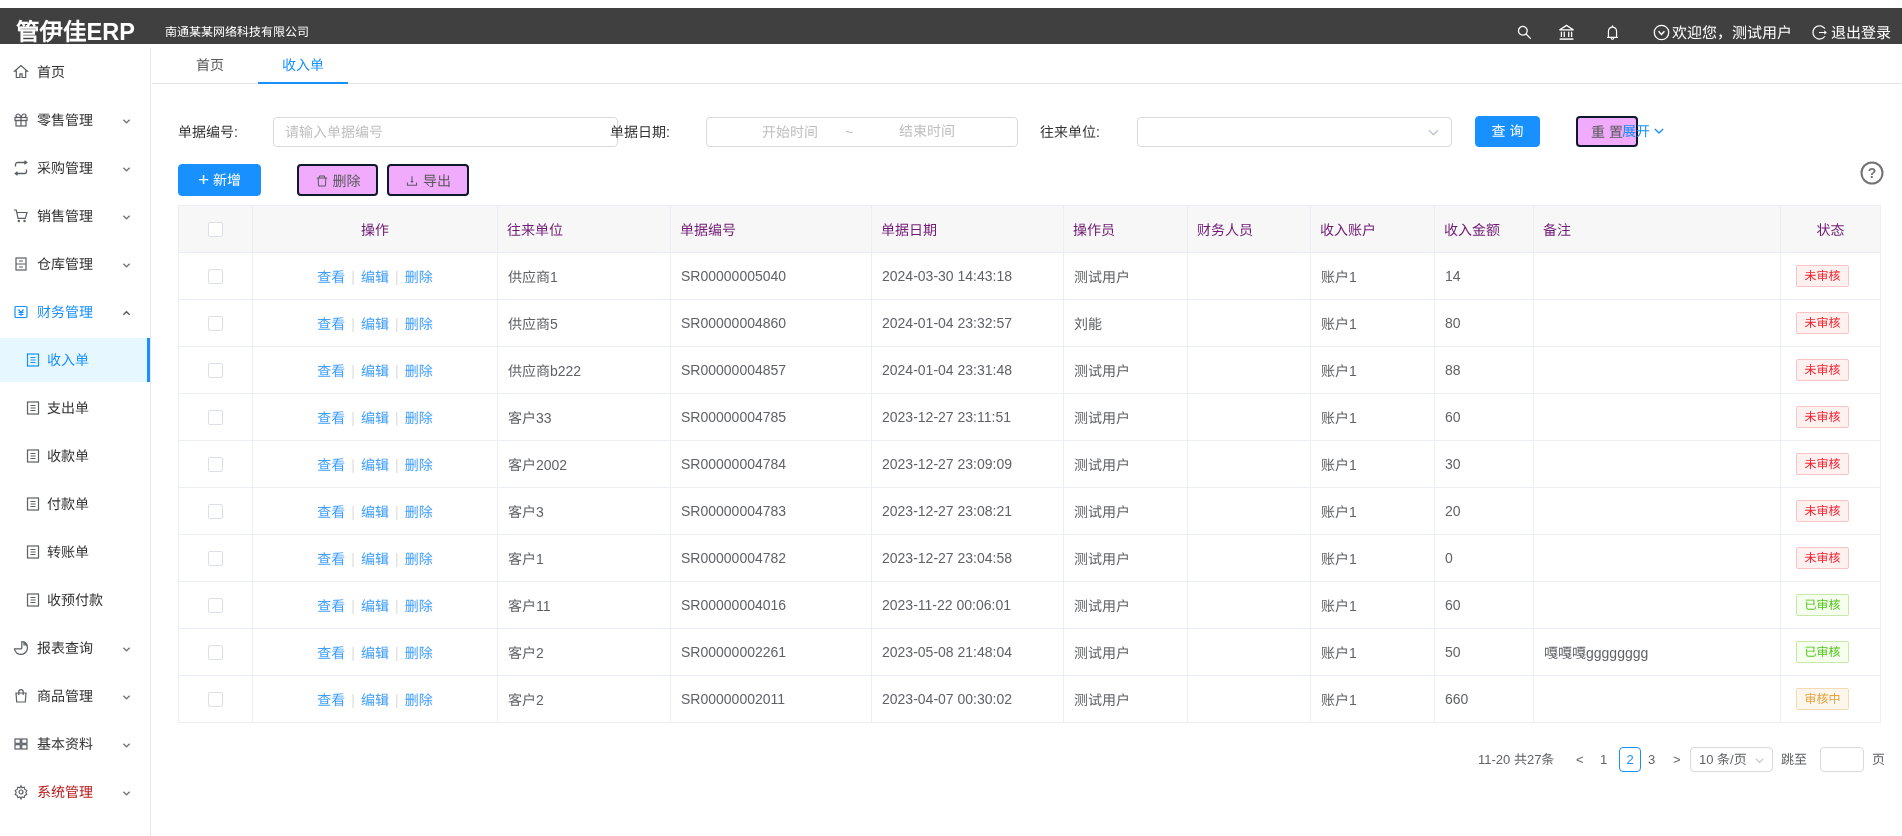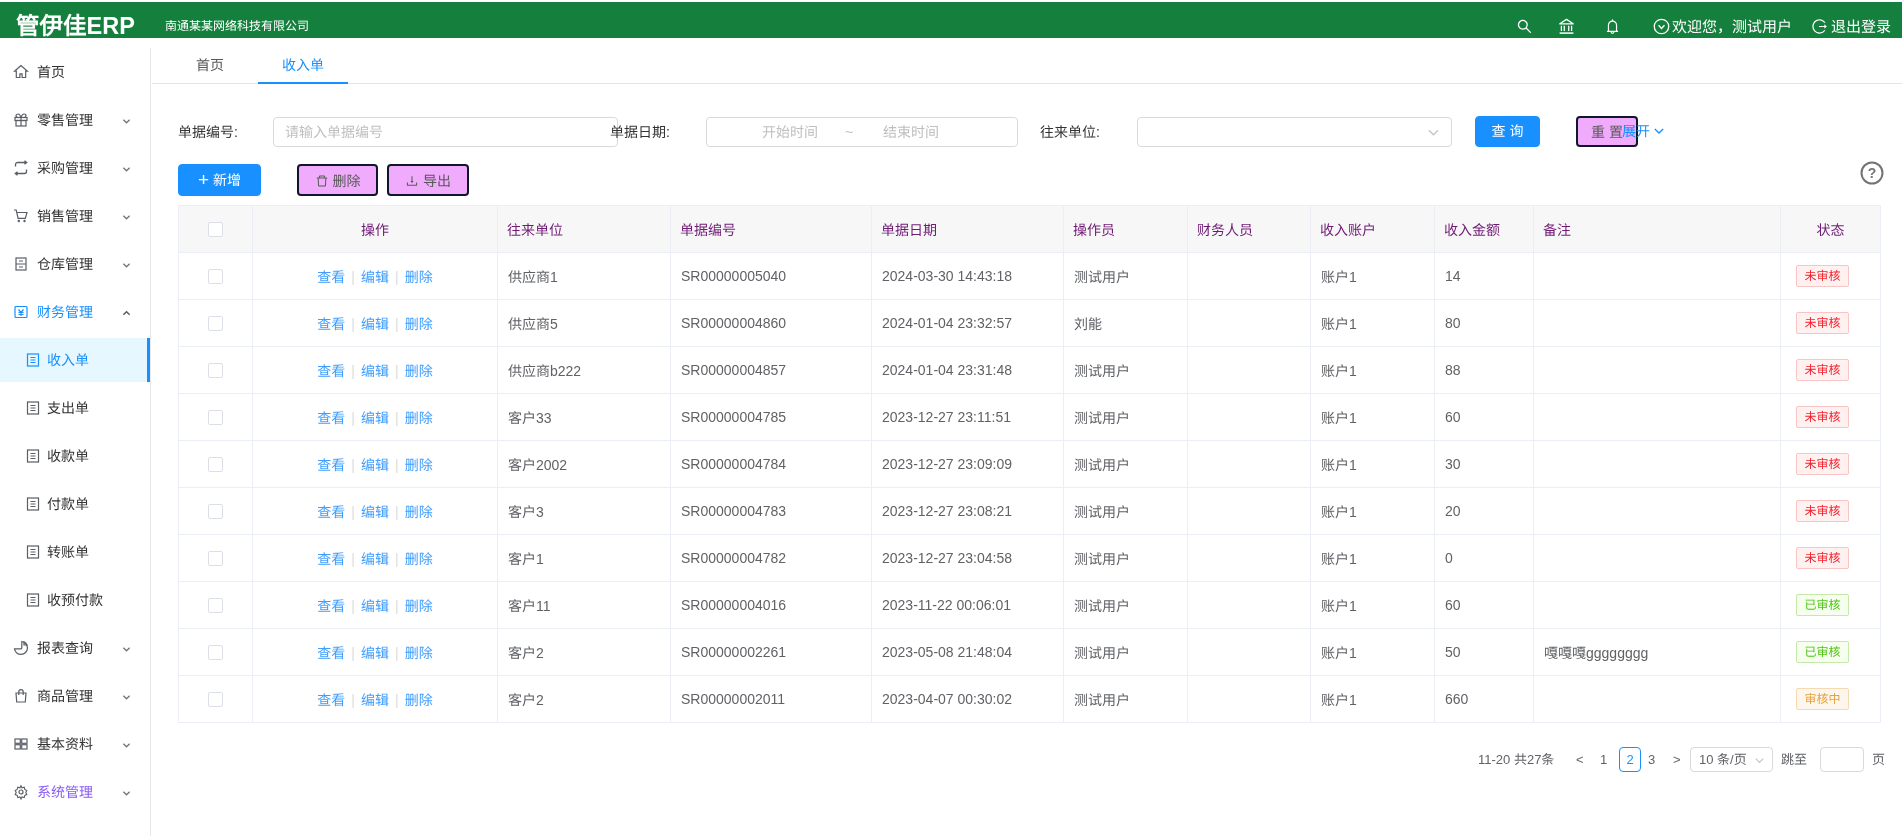--- a/index.html
+++ b/index.html
@@ -1,19 +1,19 @@
 <!DOCTYPE html>
 <html lang="zh-CN"><head>
 <meta charset="UTF-8">
 <title>管伊佳ERP</title>
 <style>
 * { margin:0; padding:0; box-sizing:border-box; }
 html,body { width:1902px; height:836px; background:#fff; font-family:"Liberation Sans",sans-serif; overflow:hidden; }
 
-#topbar { position:absolute; left:0; top:2px; width:1902px; height:36px; background:#15803d; color:#fff; }
+#topbar { position:absolute; left:0; top:8px; width:1902px; height:36px; background:#404040; color:#fff; }
 #logo { position:absolute; left:16px; top:0; height:48px; line-height:48px; font-size:23.5px; font-weight:bold; }
 #company { position:absolute; left:165px; top:0; height:48px; line-height:49px; font-size:12px; }
 .tbicon { position:absolute; top:16px; width:17px; height:17px; }
 #welcome { position:absolute; left:1672px; top:0; line-height:49px; font-size:15px; }
 #logouttxt { position:absolute; left:1831px; top:0; line-height:49px; font-size:15px; }
 
 #sidebar { position:absolute; left:0; top:48px; width:151px; height:788px; background:#fff; border-right:1px solid #e8e8e8; }
 .mitem { position:absolute; left:0; width:150px; height:48px; }
 .mitem .txt { position:absolute; left:37px; top:0; line-height:48px; font-size:14px; color:#333; }
 .mitem .ic { position:absolute; left:13px; top:16px; width:16px; height:16px; }
@@ -210,39 +210,39 @@
       <span class="txt" style="color:#333">基本资料</span>
       <svg class="chev" viewBox="0 0 10 10">
         <polyline points="1.5,3 5,6.5 8.5,3" fill="none" stroke="#767676" stroke-width="1.5"></polyline>
       </svg>
     </div>
     <div class="mitem" style="top:720px">
       <svg class="ic" viewBox="0 0 16 16">
         <circle cx="8" cy="8" r="2" fill="none" stroke="#5a5e66" stroke-width="1.2"></circle>
         <path d="M8 1.8l1 2 2.2-.6.6 2.2 2 1-1 2 1 2-2 1-.6 2.2-2.2-.6-1 2-1-2-2.2.6-.6-2.2-2-1 1-2-1-2 2-1 .6-2.2 2.2.6z" fill="none" stroke="#5a5e66" stroke-width="1.1"></path>
       </svg>
-      <span class="txt" style="color:#8b5cf6">系统管理</span>
+      <span class="txt" style="color:#b91c1c">系统管理</span>
       <svg class="chev" viewBox="0 0 10 10">
         <polyline points="1.5,3 5,6.5 8.5,3" fill="none" stroke="#767676" stroke-width="1.5"></polyline>
       </svg>
     </div>
   </div>
 
 <div id="tabbar">
   <div class="tab1">首页</div>
   <div class="tab2">收入单</div>
 </div>
 
 <div class="flabel" style="left:178px">单据编号:</div>
 <div class="finput" style="left:273px; width:345px; line-height:28px; padding-left:11px;">请输入单据编号</div>
 <div class="flabel" style="left:610px">单据日期:</div>
 <div class="finput" style="left:706px; width:312px;">
   <span style="position:absolute;left:55px;line-height:28px;">开始时间</span>
   <span style="position:absolute;left:138px;line-height:28px;">~</span>
-  <span style="position:absolute;left:176px;line-height:28px;">结束时间</span>
+  <span style="position:absolute;left:192px;line-height:28px;font-family:Liberation Serif, serif;">结束时间</span>
 </div>
 <div class="flabel" style="left:1040px">往来单位:</div>
 <div class="finput" style="left:1137px; width:315px;">
   <svg style="position:absolute;right:12px;top:9px;width:11px;height:11px" viewBox="0 0 12 12">
       <polyline points="1,3.5 6,8.5 11,3.5" fill="none" stroke="#c0c4cc" stroke-width="1.4"></polyline>
     </svg>
 </div>
 <div class="btn btn-primary" style="left:1475px; top:116px; width:65px; height:31px; line-height:29px;">查 询</div>
 <div class="btn btn-plain" style="left:1548px; top:116px; width:62px; height:31px; line-height:29px;">重 置</div>
 <div style="position:absolute; left:1622px; top:116px; height:31px; line-height:31px; color:#1890ff; font-size:14px;">展开 <svg style="width:10px;height:10px" viewBox="0 0 12 12">

